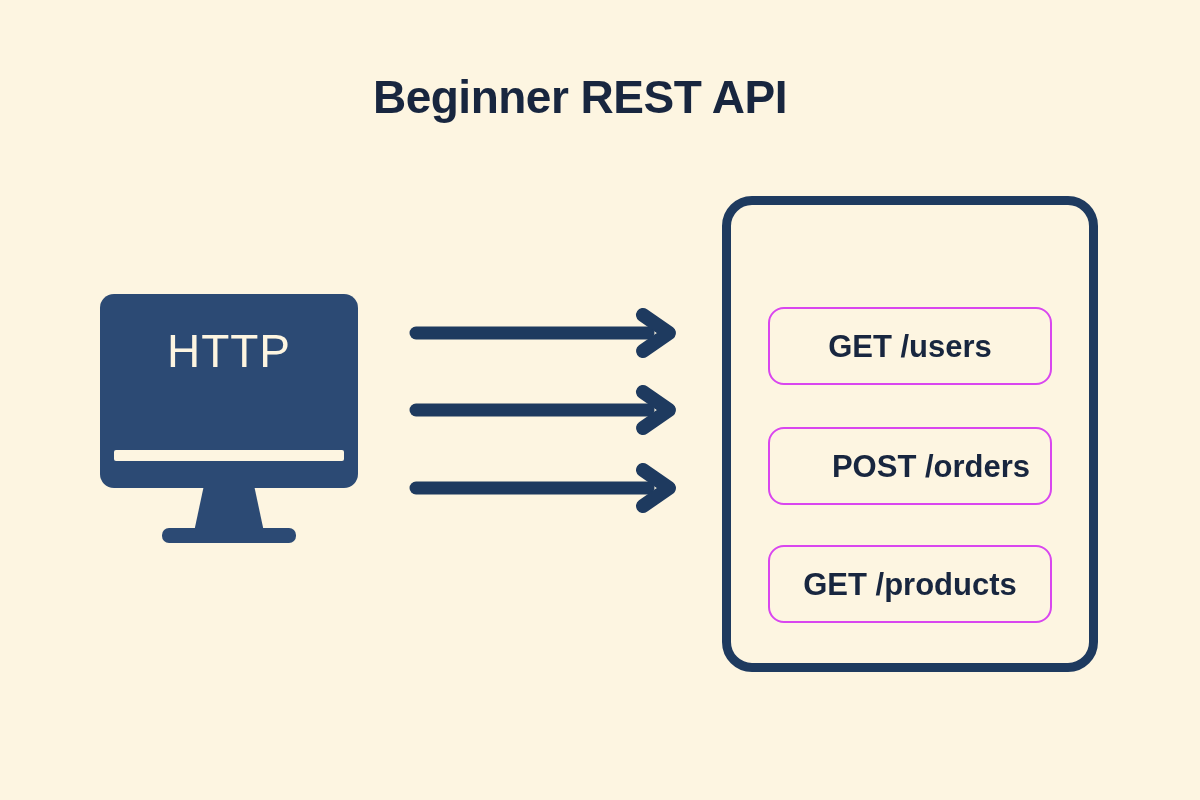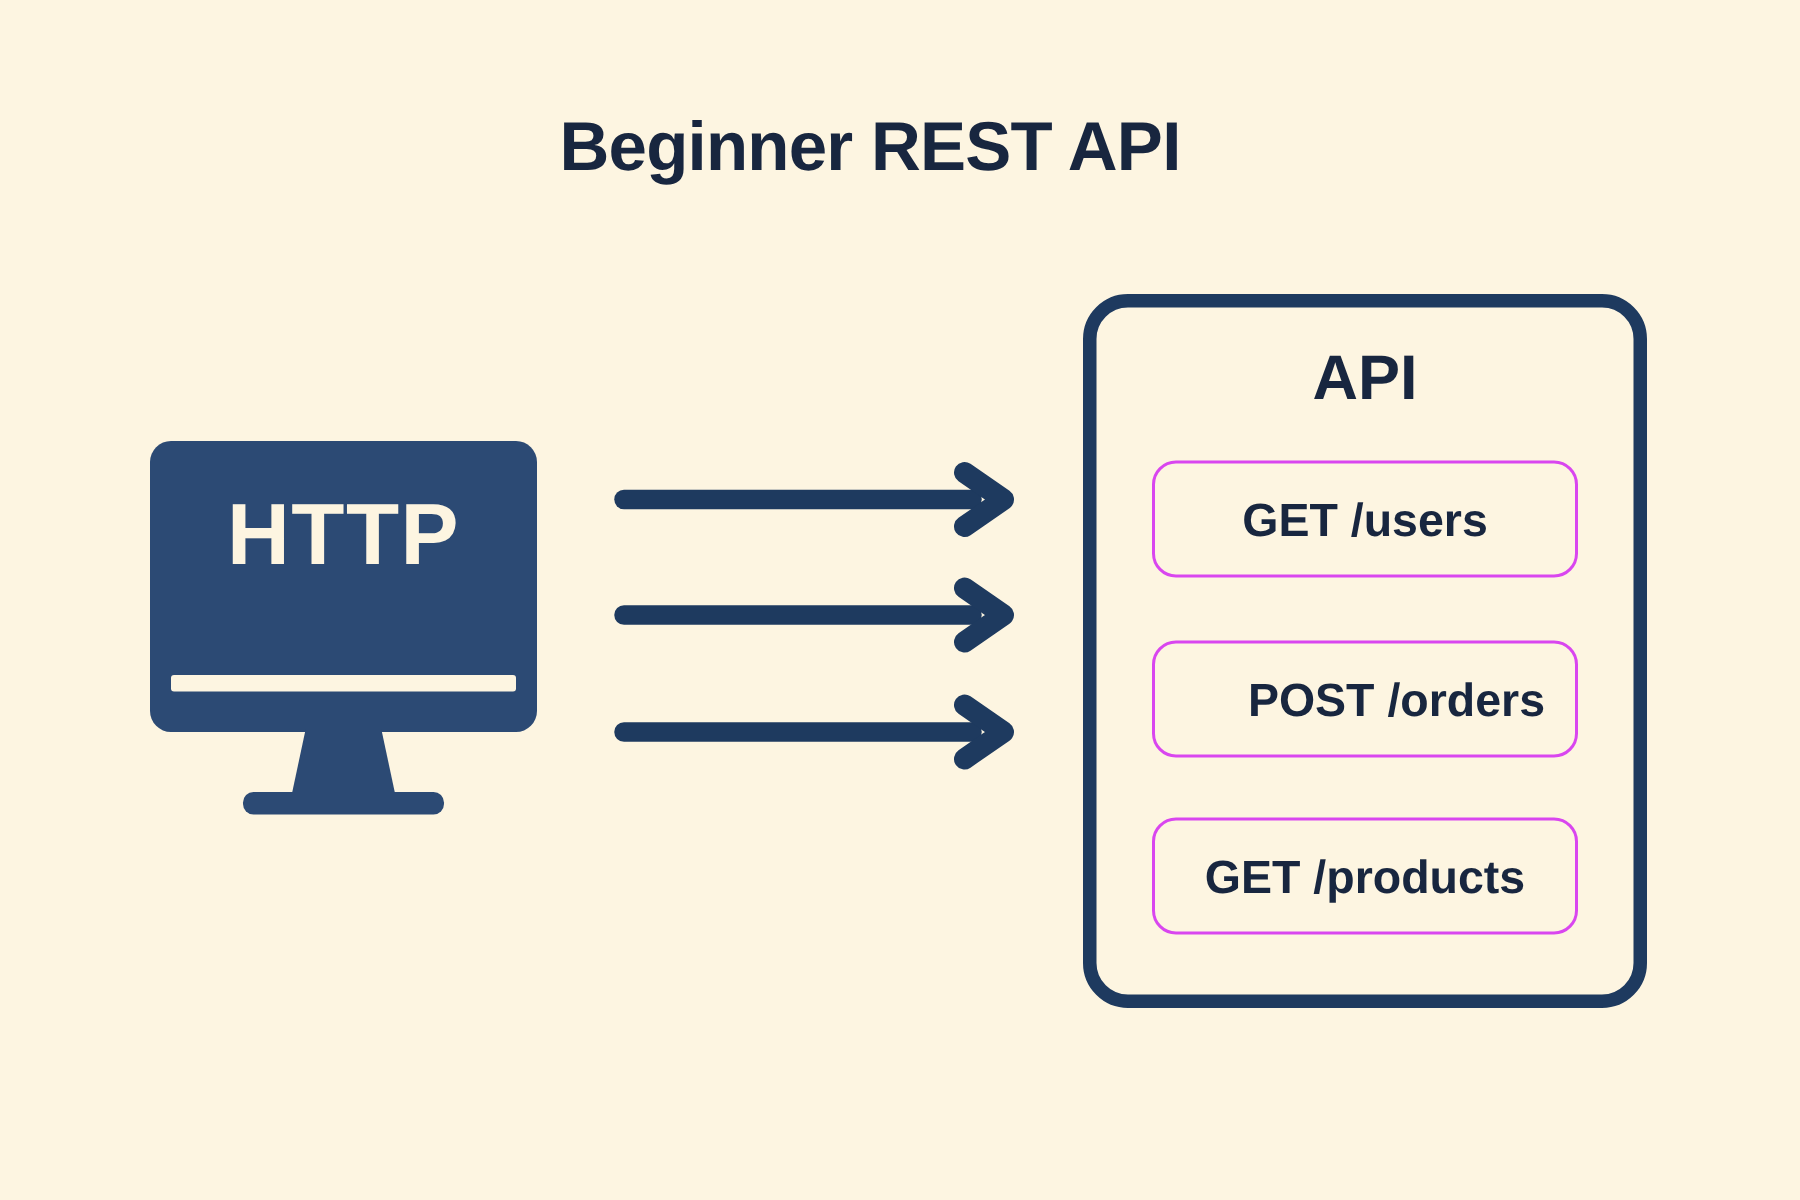--- a/index.html
+++ b/index.html
@@ -51,22 +51,22 @@
     height: 194px;
     background: #2c4a74;
     border-radius: 14px;
   }
   #monitor-label {
     position: absolute;
     left: 0;
     top: 34px;
     width: 258px;
     text-align: center;
-    font-size: 58px;
-    font-weight: bold;
+    font-size: 46px;
+    font-weight: normal;
     color: #fdf5e1;
     letter-spacing: 1px;
     line-height: 1;
   }
   #monitor-screen-bar {
     position: absolute;
     left: 14px;
     bottom: 27px;
     width: 230px;
     height: 11px;
@@ -170,21 +170,20 @@
     <line x1="6" y1="21" x2="238" y2="21" stroke="#1e3a5f" stroke-width="13" stroke-linecap="round"></line>
     <polyline points="233,3 259,21 233,39" fill="none" stroke="#1e3a5f" stroke-width="14" stroke-linecap="round" stroke-linejoin="round"></polyline>
   </svg>
 
   <svg class="arrow-svg" style="left:410px; top:467px;" width="270" height="42" viewBox="0 0 270 42">
     <line x1="6" y1="21" x2="238" y2="21" stroke="#1e3a5f" stroke-width="13" stroke-linecap="round"></line>
     <polyline points="233,3 259,21 233,39" fill="none" stroke="#1e3a5f" stroke-width="14" stroke-linecap="round" stroke-linejoin="round"></polyline>
   </svg>
 
   <div id="api-container">
-    <div id="api-heading">API</div>
 
     <div class="endpoint-box" id="endpoint-box-0">
       <span class="endpoint-label">GET /users</span>
     </div>
 
     <div class="endpoint-box" id="endpoint-box-1">
       <span class="endpoint-label">POST /orders</span>
     </div>
 
     <div class="endpoint-box" id="endpoint-box-2">

